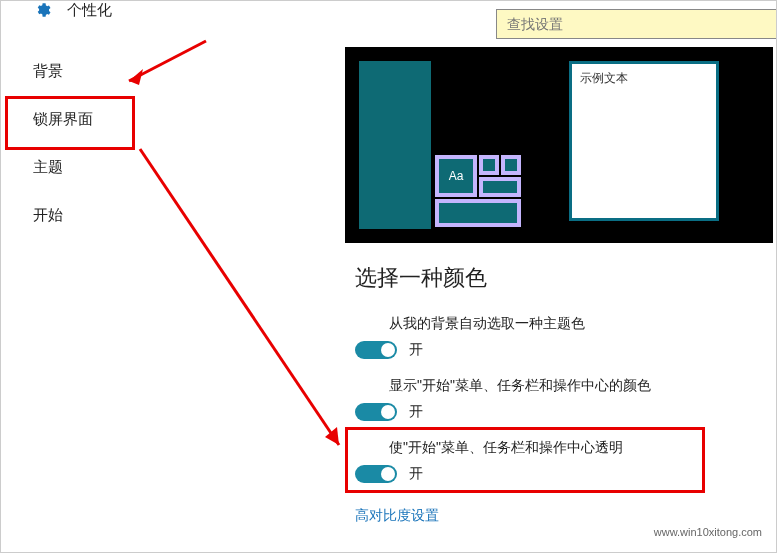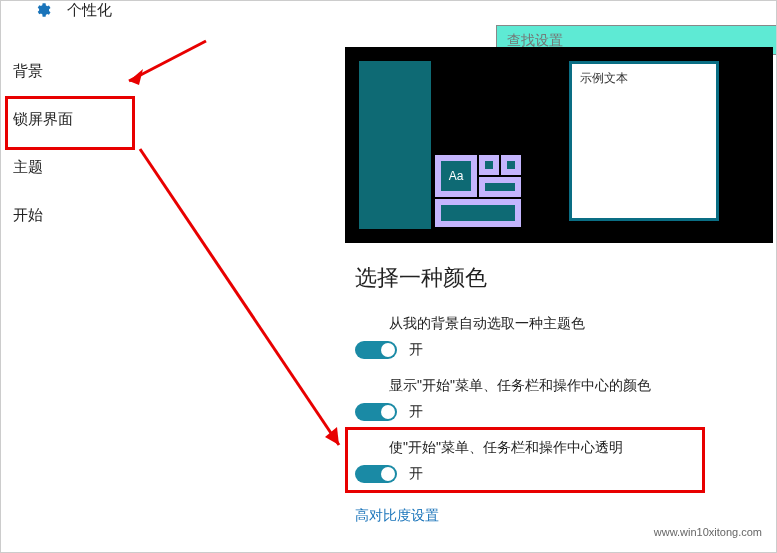--- a/index.html
+++ b/index.html
@@ -22,40 +22,40 @@
     width: 18px; height: 18px;
     color: #1a74ba;
     margin-right: 16px;
   }
   .header-title {
     font-size: 15px;
     color: #222;
   }
   .searchbox {
     position: absolute;
-    top: 24px; right: -2px;
+    top: 8px; right: -2px;
     width: 282px; height: 30px;
     border: 1px solid #888;
     padding: 4px 10px;
     font-size: 14px;
     color: #666;
-    background: #5eead4;
+    background: #fef9c3;
   }
   .sidebar {
     position: absolute;
     top: 46px; left: 0;
     width: 320px;
     bottom: 0;
     background: #fff;
   }
   .nav-item {
     height: 48px;
     display: flex;
     align-items: center;
-    padding-left: 12px;
+    padding-left: 32px;
     font-size: 15px;
     color: #222;
     cursor: pointer;
   }
   .nav-item.selected {
     background: #a6e1e6;
   }
   .content {
     position: absolute;
     top: 46px; left: 334px; right: 0; bottom: 0;
@@ -72,21 +72,21 @@
     position: absolute;
     left: 14px; top: 14px;
     width: 72px; bottom: 14px;
     background: #0e6a74;
   }
   .preview-tiles {
     position: absolute;
     left: 90px; top: 108px;
     width: 82px; height: 74px;
   }
-  .tile { position: absolute; background: #0e6a74; border:6px solid #c4b5fd;}
+  .tile { position: absolute; background: #0e6a74; border:4px solid #c4b5fd;}
   .t1 { left:0; top:0; width:42px; height:42px; display:flex; align-items:center; justify-content:center; color:#fff; font-size:12px;}
   .t2 { left:44px; top:0; width:20px; height:20px;}
   .t3 { left:66px; top:0; width:20px; height:20px;}
   .t4 { left:44px; top:22px; width:42px; height:20px;}
   .t5 { left:0; top:44px; width:86px; height:28px;}
   .preview-window {
     position: absolute;
     right: 54px; top: 14px;
     width: 150px; height: 160px;
     background: #fff;

